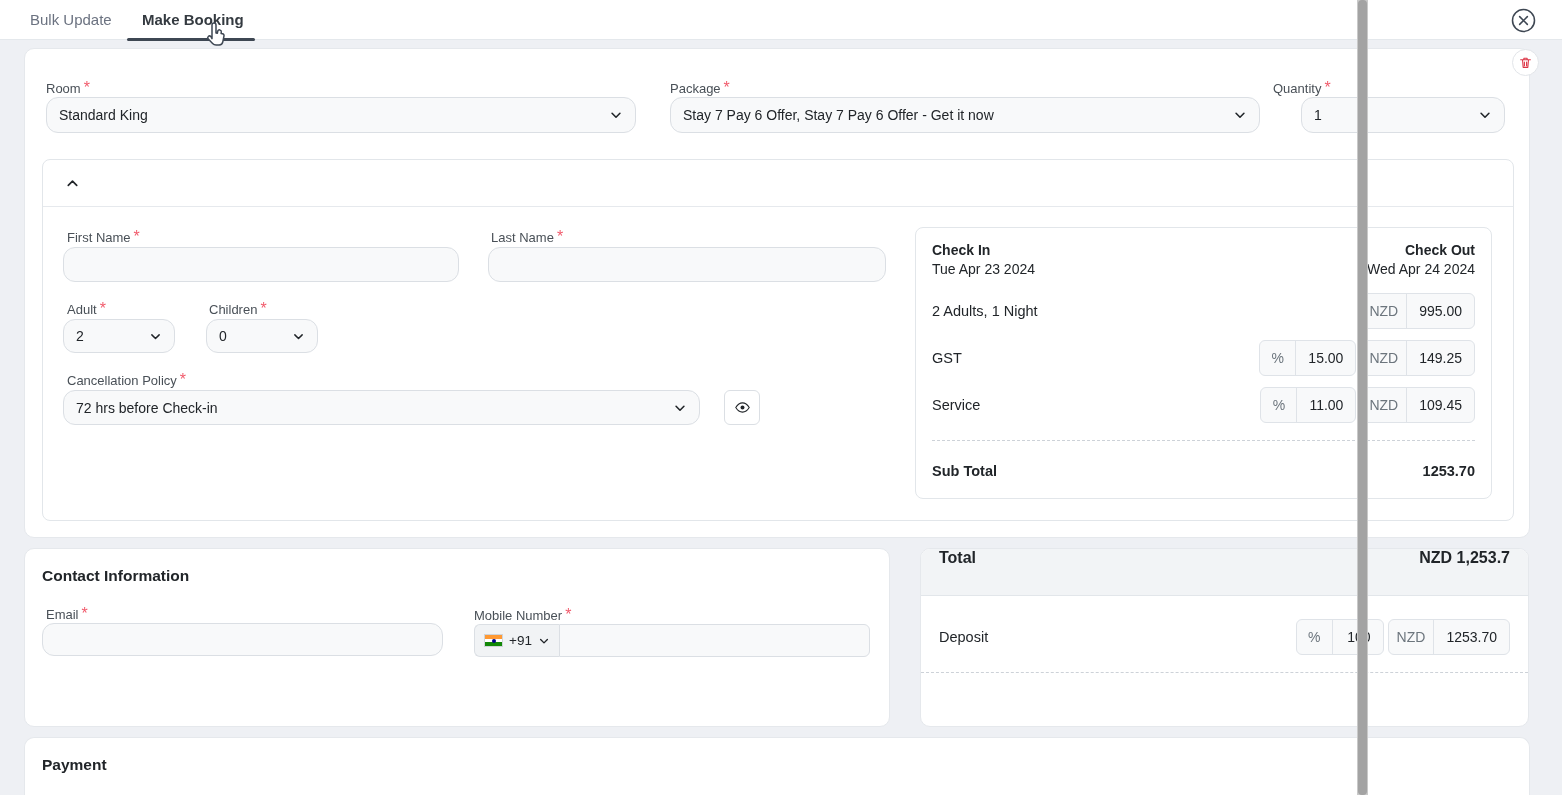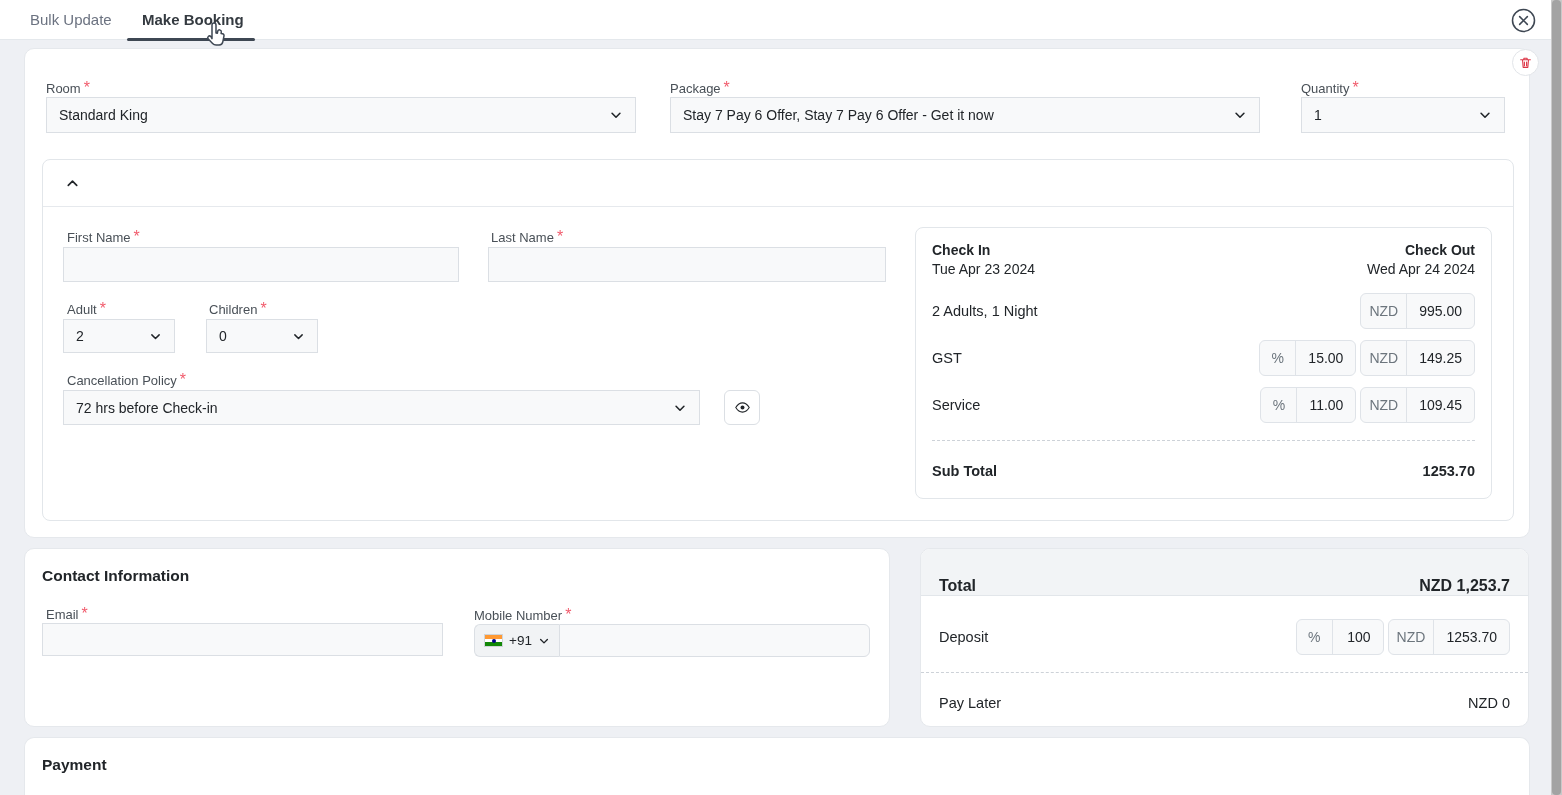--- a/index.html
+++ b/index.html
@@ -1,18 +1,18 @@
 <!DOCTYPE html>
 <html><head>
 <meta charset="utf-8">
 <style>
   * { margin:0; padding:0; box-sizing:border-box; }
   html,body { width:1562px; height:795px; overflow:hidden; }
   body { font-family:"Liberation Sans", sans-serif; background:#eef0f4; color:#212529; }
-  #app { position:relative; width:1562px; height:795px; }
+  #app { position:relative; width:1368px; height:795px; }
 
   
   .topbar { position:absolute; left:0; top:0; width:1562px; height:40px; background:#ffffff; border-bottom:1px solid #e4e8ec; z-index:5; }
   .tab { position:absolute; top:0; height:40px; line-height:40px; font-size:15px; cursor:pointer; }
   .tab-inactive { left:30px; color:#6b7280; }
   .tab-active { left:142px; color:#343a40; font-weight:700; }
   .tab-underline { position:absolute; left:127px; top:38px; width:128px; height:3px; background:#3e4753; border-radius:2px; }
   .close-btn { position:absolute; right:22px; top:3px; width:34px; height:34px; display:flex; align-items:center; justify-content:center; background:transparent; border:none; cursor:pointer; }
 
   .cursor-hand { position:absolute; left:205px; top:20px; z-index:50; pointer-events:none; }
@@ -22,21 +22,21 @@
   #card-booking { left:24px; top:48px; width:1506px; height:490px; }
   #card-contact { left:24px; top:548px; width:866px; height:179px; }
   #card-total   { left:920px; top:548px; width:609px; height:179px; overflow:hidden; }
   #card-payment { left:24px; top:737px; width:1506px; height:70px; border-bottom:none; border-bottom-left-radius:0; border-bottom-right-radius:0; }
 
   .trash-btn { position:absolute; left:1512px; top:49px; width:27px; height:27px; border-radius:50%; background:#fff; border:1px solid #e2e5e9; display:flex; align-items:center; justify-content:center; cursor:pointer; z-index:6; }
 
   
   .fld-label { font-size:13px; color:#495057; }
   .req { color:#f15b6c; margin-left:3px; }
-  .select, .input { background:#f8f9fa; border:1px solid #dbdfe4; border-radius:0; height:36px; font-size:14px; color:#212529; }
+  .select, .input { background:#f8f9fa; border:1px solid #dbdfe4; border-radius:12px; height:36px; font-size:14px; color:#212529; }
   .select { display:flex; align-items:center; justify-content:space-between; padding:0 12px; cursor:pointer; }
   .select .val { overflow:hidden; white-space:nowrap; text-overflow:ellipsis; }
   .input { width:100%; padding:0 12px; outline:none; }
   .abs { position:absolute; }
 
   
   .accordion { position:absolute; left:17px; top:110px; width:1472px; height:362px; border:1px solid #e2e6ea; border-radius:8px; }
   .acc-head { height:47px; border-bottom:1px solid #e6e9ed; display:flex; align-items:center; justify-content:space-between; padding:0 22px; cursor:pointer; }
   .acc-title { font-size:13.5px; font-weight:700; color:#343a40; }
   .acc-body { position:relative; height:314px; }
@@ -58,21 +58,21 @@
 
   
   .section-title { font-size:15.5px; font-weight:700; color:#212529; }
   .phone-group { position:absolute; display:flex;justify-content:space-between; }
   .dial-select { display:flex; align-items:center; gap:6px; background:#f1f3f5; border:1px solid #dbdfe4; border-right:none; border-radius:6px 0 0 6px; height:33px; padding:0 9px; font-size:13.5px; cursor:pointer; }
   .flag { width:19px; height:13px; border:0.5px solid #cfd4d9; display:flex; flex-direction:column; }
   .flag .s1{flex:1;background:#f93;} .flag .s2{flex:1;background:#fff;position:relative;} .flag .s3{flex:1;background:#128807;}
   .flag .chakra{position:absolute;left:50%;top:50%;width:4px;height:4px;margin:-2px 0 0 -2px;border-radius:50%;background:#000088;}
 
   
-  .total-head { height:47px; background:#f2f4f6; border-bottom:1px solid #e2e6ea; display:flex; align-items:flex-end; justify-content:space-between; padding:0 18px; }
+  .total-head { height:47px; background:#f2f4f6; border-bottom:1px solid #e2e6ea; display:flex; align-items:flex-start; justify-content:space-between; padding:0 18px; }
   .total-head .t1, .total-head .t2 { font-size:16px; font-weight:700; color:#212529; }
   .total-row { display:flex; align-items:center; justify-content:space-between; padding:0 18px; }
 
   .eye-btn { position:absolute; width:36px; height:35px; background:#fff; border:1px solid #dbdfe4; border-radius:6px; display:flex; align-items:center; justify-content:center; cursor:pointer; }
 
   
   .scrollbar-track { position:absolute; right:0; top:0; width:11px; height:795px; background:#c9c9c9; z-index:60; }
   .scrollbar-thumb { position:absolute; right:1px; top:0; width:9px; height:795px; background:#a3a3a3; border-radius:4px; cursor:grab; }
 
   svg { display:block; }
@@ -129,21 +129,21 @@
     </div>
     <div class="select abs" style="left:645px;top:48px;width:590px;">
       <span class="val">Stay 7 Pay 6 Offer, Stay 7 Pay 6 Offer - Get it now</span>
       <span>
           <svg width="14" height="14" viewBox="0 0 16 16">
             <path d="M3.5 6l4.5 4.5L12.5 6" fill="none" stroke="#212529" stroke-width="1.8" stroke-linecap="round" stroke-linejoin="round"></path>
           </svg>
         </span>
     </div>
 
-    <div class="abs" style="left:1276px;top:30px;">
+    <div class="abs" style="left:1248px;top:30px;">
       <span class="fld-label">Quantity</span><span class="req">*</span>
     </div>
     <div class="select abs" style="left:1276px;top:48px;width:204px;">
       <span class="val">1</span>
       <span>
           <svg width="14" height="14" viewBox="0 0 16 16">
             <path d="M3.5 6l4.5 4.5L12.5 6" fill="none" stroke="#212529" stroke-width="1.8" stroke-linecap="round" stroke-linejoin="round"></path>
           </svg>
         </span>
     </div>
@@ -317,24 +317,20 @@
           <span class="unit">%</span>
           <span class="uval uval-sm">100</span>
         </span>
         <span class="ubox">
           <span class="unit">NZD</span>
           <span class="uval uval-md">1253.70</span>
         </span>
       </span>
     </div>
     <div class="dashed" style="margin:17px 0 0 0;"></div>
-    <div class="total-row" style="margin-top:22px;">
-      <span style="font-size:14.5px;">Pay Later</span>
-      <span style="font-size:14.5px;">NZD 0</span>
-    </div>
   </div>
 
   <div class="card" id="card-payment">
     <div class="section-title abs" style="left:17px;top:18px;">Payment</div>
   </div>
 
   <div class="scrollbar-track">
     <div class="scrollbar-thumb"></div>
   </div>
 

